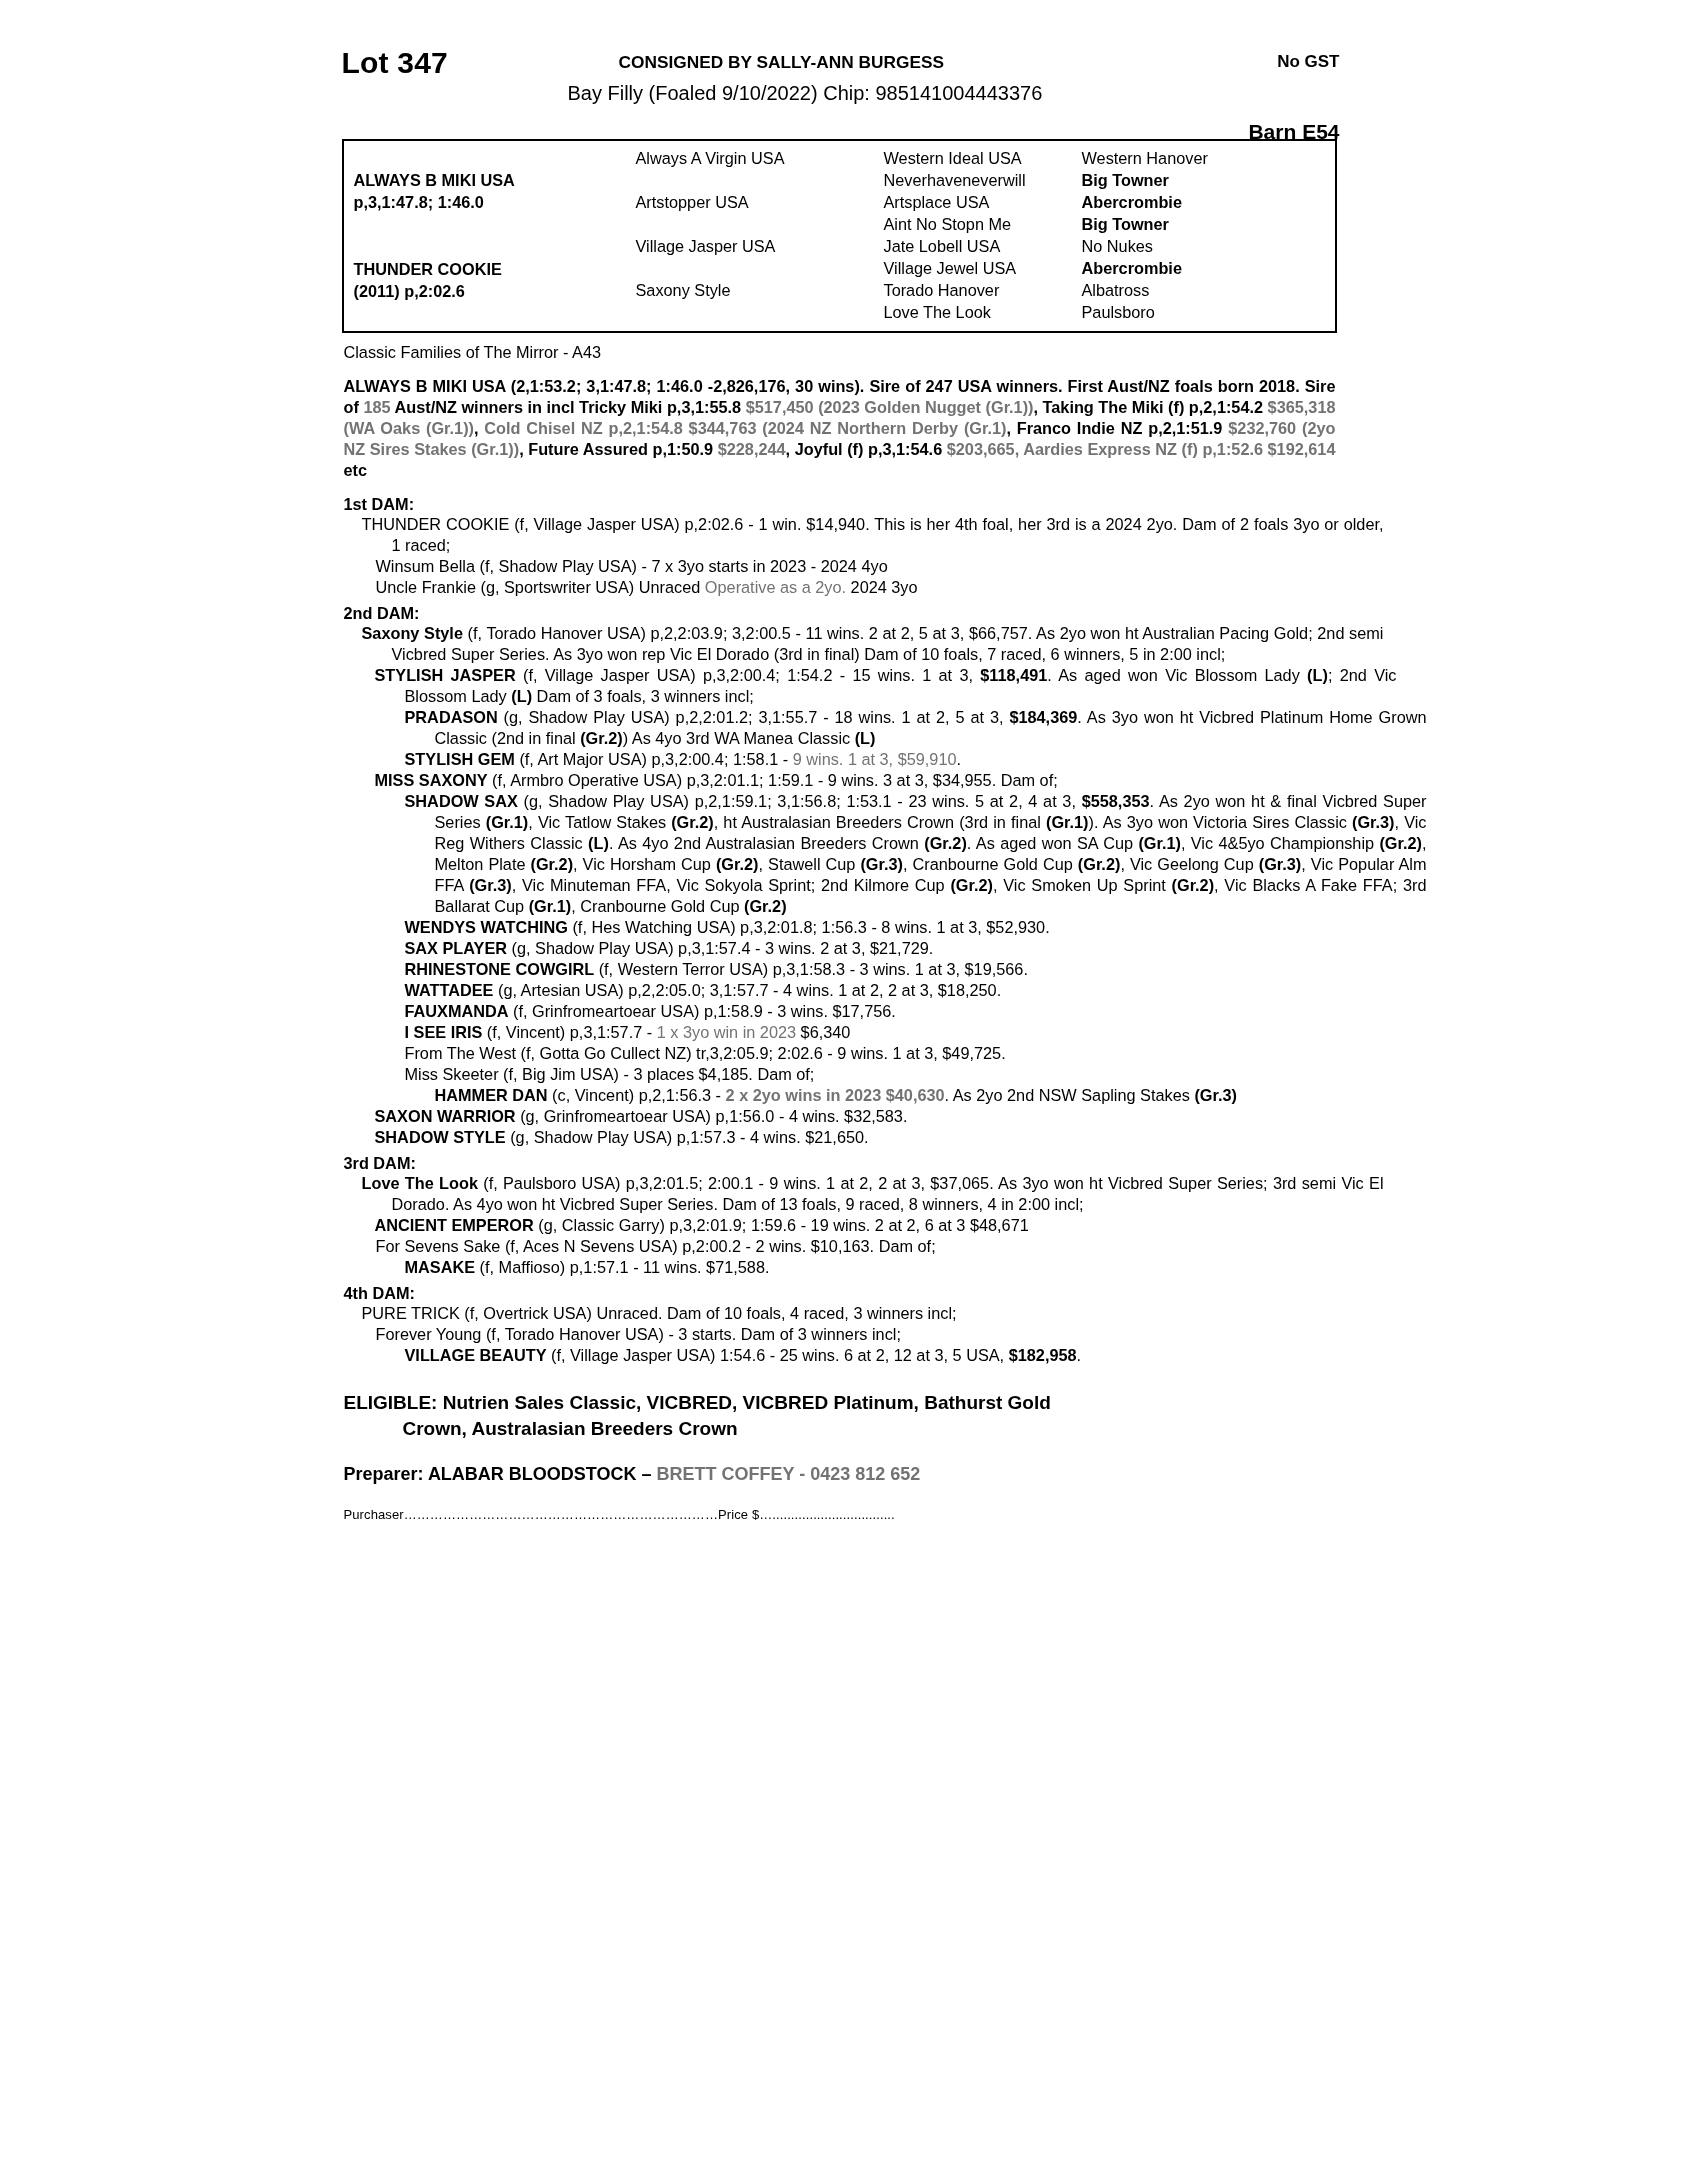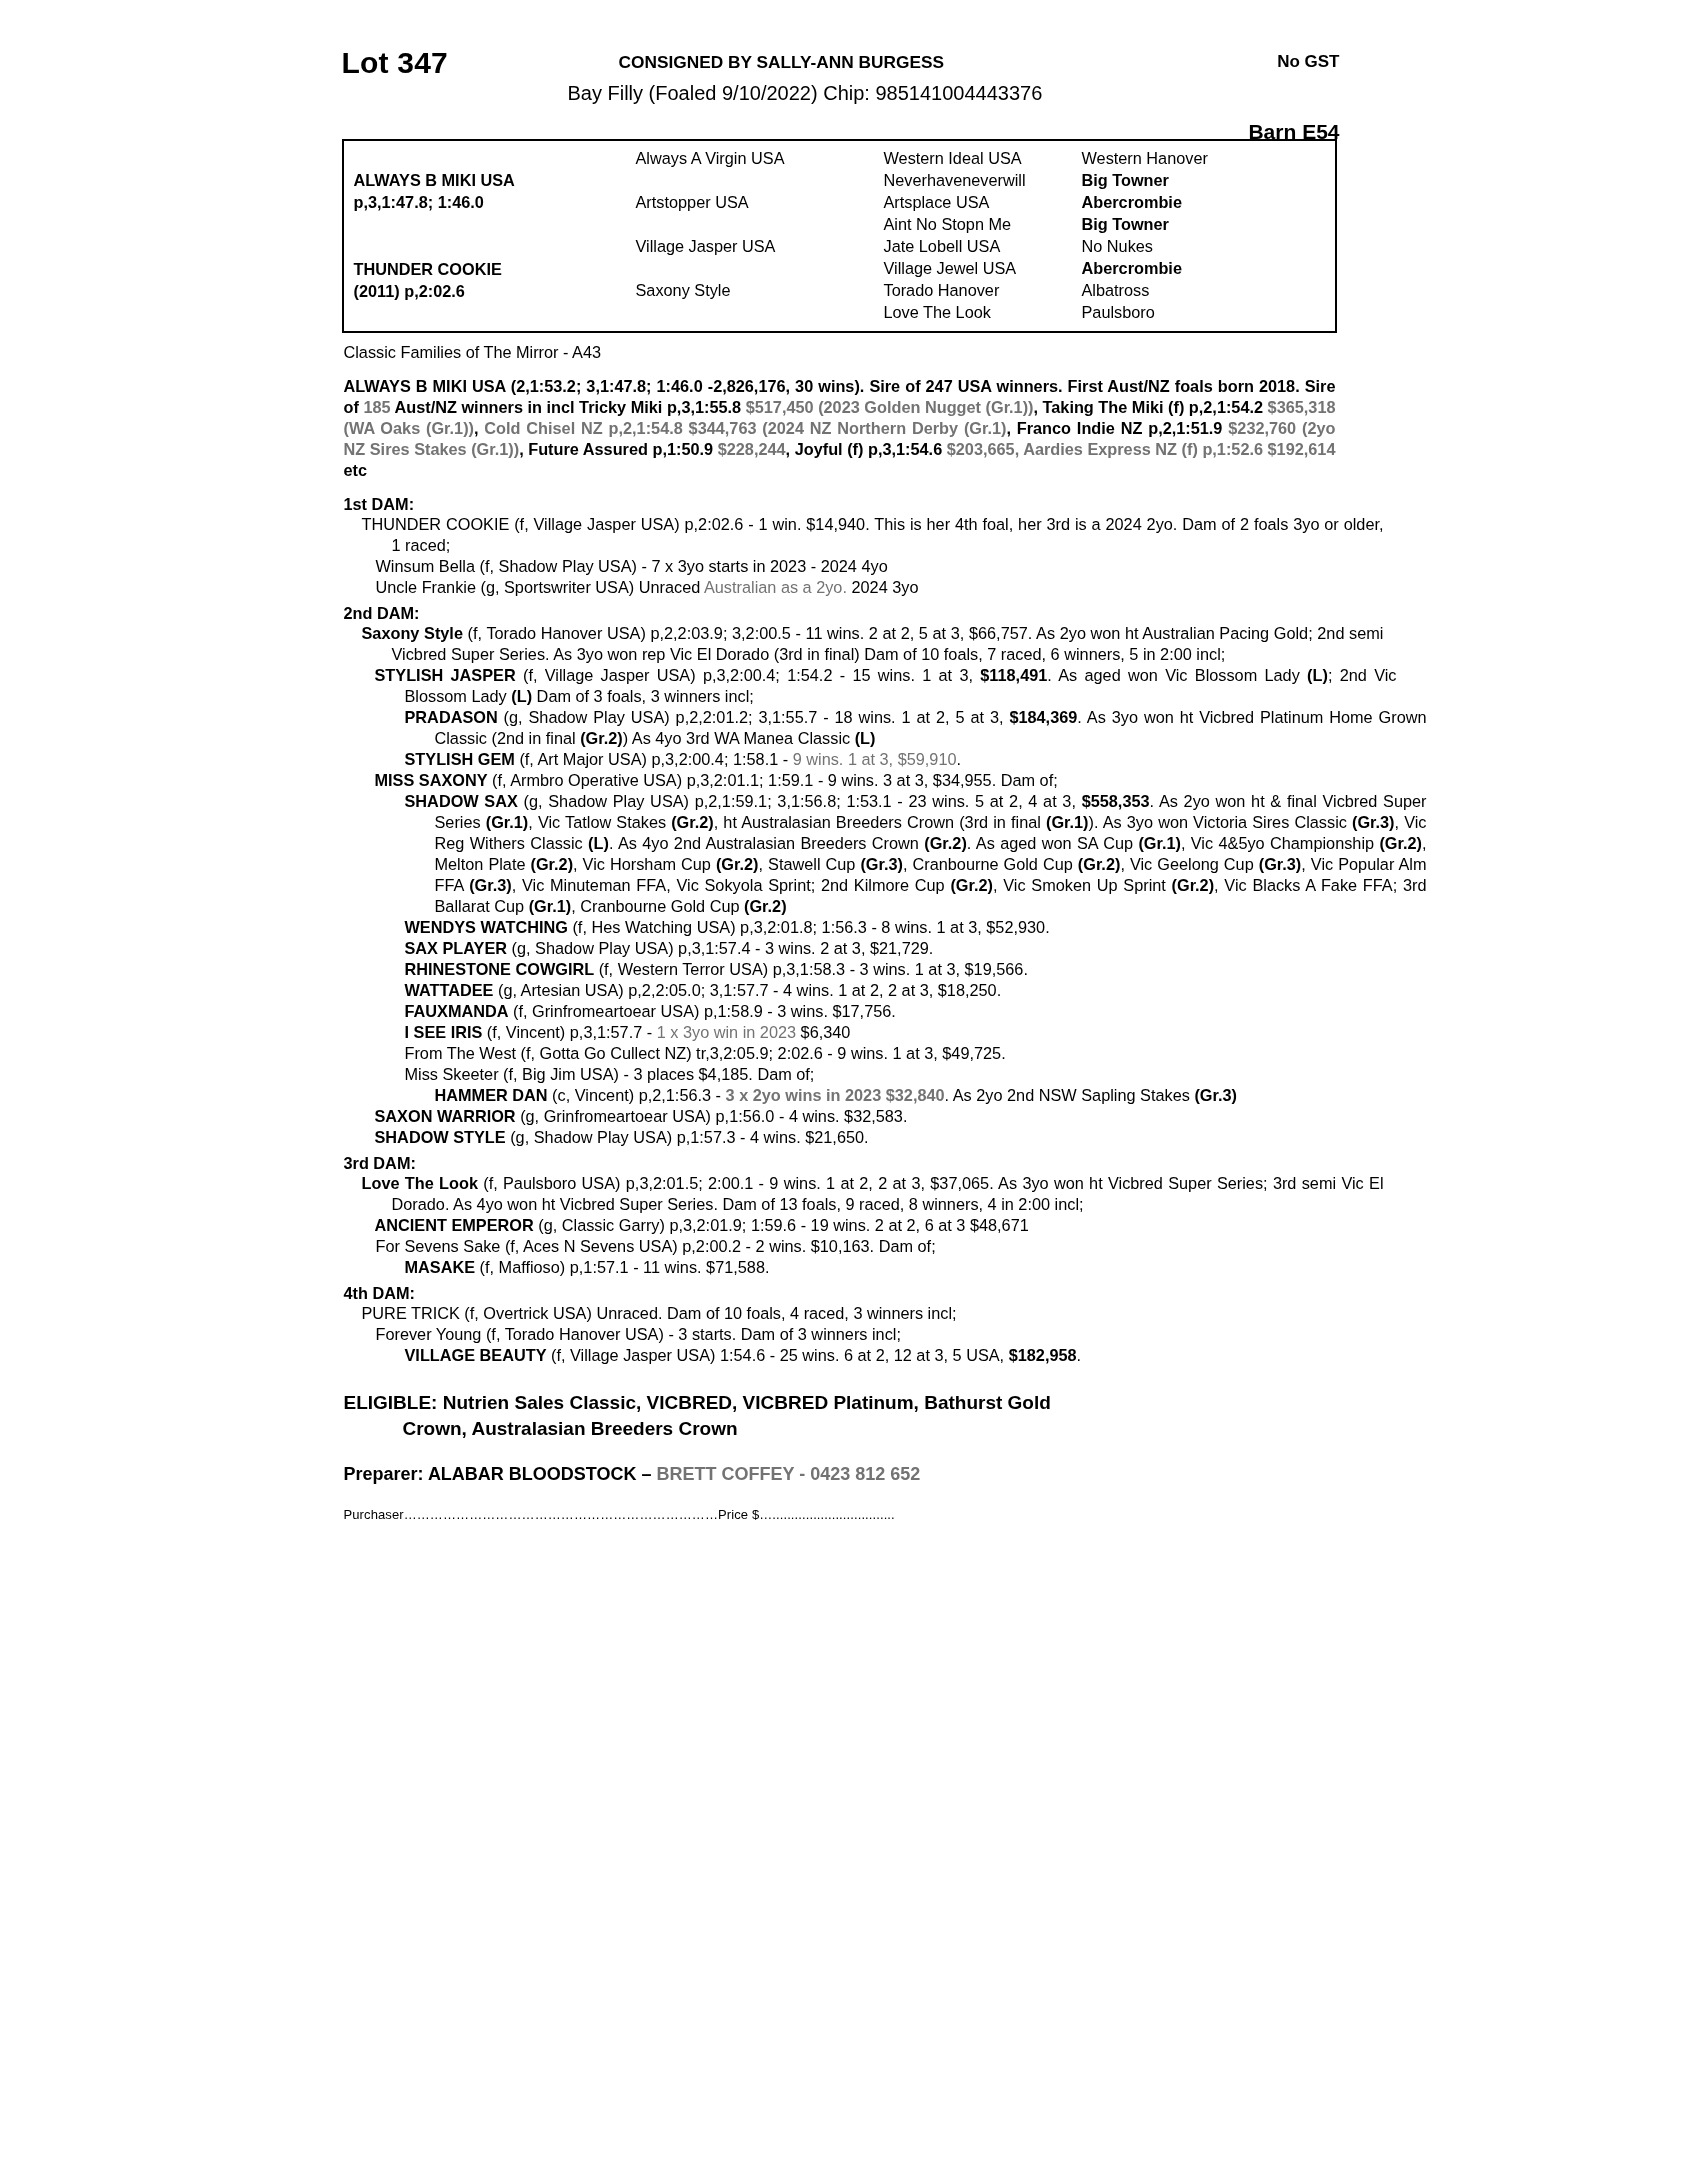--- a/index.html
+++ b/index.html
@@ -212,21 +212,21 @@
 
   <div class="family-line">Classic Families of The Mirror - A43</div>
 
   <div class="sire-para">
     <span>ALWAYS B MIKI USA (2,1:53.2; 3,1:47.8; 1:46.0 -2,826,176, 30 wins). Sire of 247 USA winners. First Aust/NZ foals born 2018. Sire of </span><span class="red">185</span><span> Aust/NZ winners in incl Tricky Miki p,3,1:55.8 </span><span class="red">$517,450</span><span> </span><span class="red">(2023 Golden Nugget (Gr.1))</span><span>, Taking The Miki (f) p,2,1:54.2 </span><span class="red">$365,318 (WA Oaks (Gr.1))</span><span>, </span><span class="red">Cold Chisel NZ p,2,1:54.8 $344,763 (2024 NZ Northern Derby (Gr.1)</span><span>, Franco Indie NZ p,2,1:51.9 </span><span class="red">$232,760 (2yo NZ Sires Stakes (Gr.1))</span><span>, Future Assured p,1:50.9 </span><span class="red">$228,244</span><span>, Joyful (f) p,3,1:54.6 </span><span class="red">$203,665, Aardies Express NZ (f) p,1:52.6 $192,614</span><span> etc</span>
   </div>
 
   <div class="dam-head">1st DAM:</div>
   <p class="e i0h">THUNDER COOKIE (f, Village Jasper USA) p,2:02.6 - 1 win. $14,940. This is her 4th foal, her 3rd is a 2024 2yo. Dam of 2 foals 3yo or older, 1 raced;</p>
   <p class="e i1">Winsum Bella (f, Shadow Play USA) - 7 x 3yo starts in 2023 - 2024 4yo</p>
-  <p class="e i1"><span>Uncle Frankie (g, Sportswriter USA) Unraced </span><span class="red">Australian as a 2yo.</span><span> 2024 3yo</span></p>
+  <p class="e i1"><span>Uncle Frankie (g, Sportswriter USA) Unraced </span><span class="red">Operative as a 2yo.</span><span> 2024 3yo</span></p>
 
   <div class="dam-head tight">2nd DAM:</div>
   <p class="e i0h"><b>Saxony Style</b><span> (f, Torado Hanover USA) p,2,2:03.9; 3,2:00.5 - 11 wins. 2 at 2, 5 at 3, $66,757. As 2yo won ht Australian Pacing Gold; 2nd semi Vicbred Super Series. As 3yo won rep Vic El Dorado (3rd in final) Dam of 10 foals, 7 raced, 6 winners, 5 in 2:00 incl;</span></p>
 
   <p class="e i1h"><b>STYLISH JASPER</b><span> (f, Village Jasper USA) p,3,2:00.4; 1:54.2 - 15 wins. 1 at 3, </span><b>$118,491</b><span>. As aged won Vic Blossom Lady </span><b>(L)</b><span>; 2nd Vic Blossom Lady </span><b>(L)</b><span> Dam of 3 foals, 3 winners incl;</span></p>
 
   <p class="e i2h"><b>PRADASON</b><span> (g, Shadow Play USA) p,2,2:01.2; 3,1:55.7 - 18 wins. 1 at 2, 5 at 3, </span><b>$184,369</b><span>. As 3yo won ht Vicbred Platinum Home Grown Classic (2nd in final </span><b>(Gr.2)</b><span>) As 4yo 3rd WA Manea Classic </span><b>(L)</b></p>
 
 
   <p class="e i2h"><b>STYLISH GEM</b><span> (f, Art Major USA) p,3,2:00.4; 1:58.1 - </span><span class="red">9 wins. 1 at 3, $59,910</span><span>.</span></p>
@@ -236,21 +236,21 @@
   <p class="e i2h"><b>SHADOW SAX</b><span> (g, Shadow Play USA) p,2,1:59.1; 3,1:56.8; 1:53.1 - 23 wins. 5 at 2, 4 at 3, </span><b>$558,353</b><span>. As 2yo won ht &amp; final Vicbred Super Series </span><b>(Gr.1)</b><span>, Vic Tatlow Stakes </span><b>(Gr.2)</b><span>, ht Australasian Breeders Crown (3rd in final </span><b>(Gr.1)</b><span>). As 3yo won Victoria Sires Classic </span><b>(Gr.3)</b><span>, Vic Reg Withers Classic </span><b>(L)</b><span>. As 4yo 2nd Australasian Breeders Crown </span><b>(Gr.2)</b><span>. As aged won SA Cup </span><b>(Gr.1)</b><span>, Vic 4&amp;5yo Championship </span><b>(Gr.2)</b><span>, Melton Plate </span><b>(Gr.2)</b><span>, Vic Horsham Cup </span><b>(Gr.2)</b><span>, Stawell Cup </span><b>(Gr.3)</b><span>, Cranbourne Gold Cup </span><b>(Gr.2)</b><span>, Vic Geelong Cup </span><b>(Gr.3)</b><span>, Vic Popular Alm FFA </span><b>(Gr.3)</b><span>, Vic Minuteman FFA, Vic Sokyola Sprint; 2nd Kilmore Cup </span><b>(Gr.2)</b><span>, Vic Smoken Up Sprint </span><b>(Gr.2)</b><span>, Vic Blacks A Fake FFA; 3rd Ballarat Cup </span><b>(Gr.1)</b><span>, Cranbourne Gold Cup </span><b>(Gr.2)</b></p>
 
   <p class="e i2h"><b>WENDYS WATCHING</b><span> (f, Hes Watching USA) p,3,2:01.8; 1:56.3 - 8 wins. 1 at 3, $52,930.</span></p>
   <p class="e i2h"><b>SAX PLAYER</b><span> (g, Shadow Play USA) p,3,1:57.4 - 3 wins. 2 at 3, $21,729.</span></p>
   <p class="e i2h"><b>RHINESTONE COWGIRL</b><span> (f, Western Terror USA) p,3,1:58.3 - 3 wins. 1 at 3, $19,566.</span></p>
   <p class="e i2h"><b>WATTADEE</b><span> (g, Artesian USA) p,2,2:05.0; 3,1:57.7 - 4 wins. 1 at 2, 2 at 3, $18,250.</span></p>
   <p class="e i2h"><b>FAUXMANDA</b><span> (f, Grinfromeartoear USA) p,1:58.9 - 3 wins. $17,756.</span></p>
   <p class="e i2h"><b>I SEE IRIS</b><span> (f, Vincent) p,3,1:57.7 - </span><span class="red">1 x 3yo win in 2023</span><span> $6,340</span></p>
   <p class="e i2">From The West (f, Gotta Go Cullect NZ) tr,3,2:05.9; 2:02.6 - 9 wins. 1 at 3, $49,725.</p>
   <p class="e i2">Miss Skeeter (f, Big Jim USA) - 3 places $4,185. Dam of;</p>
-  <p class="e i3h"><b>HAMMER DAN</b><span> (c, Vincent) p,2,1:56.3 - </span><b class="red">3 x 2yo wins in 2023 $32,840</b><span>. As 2yo 2nd NSW Sapling Stakes </span><b>(Gr.3)</b></p>
+  <p class="e i3h"><b>HAMMER DAN</b><span> (c, Vincent) p,2,1:56.3 - </span><b class="red">2 x 2yo wins in 2023 $40,630</b><span>. As 2yo 2nd NSW Sapling Stakes </span><b>(Gr.3)</b></p>
 
   <p class="e i1h"><b>SAXON WARRIOR</b><span> (g, Grinfromeartoear USA) p,1:56.0 - 4 wins. $32,583.</span></p>
   <p class="e i1h"><b>SHADOW STYLE</b><span> (g, Shadow Play USA) p,1:57.3 - 4 wins. $21,650.</span></p>
 
   <div class="dam-head tight">3rd DAM:</div>
   <p class="e i0h"><b>Love The Look</b><span> (f, Paulsboro USA) p,3,2:01.5; 2:00.1 - 9 wins. 1 at 2, 2 at 3, $37,065. As 3yo won ht Vicbred Super Series; 3rd semi Vic El Dorado. As 4yo won ht Vicbred Super Series. Dam of 13 foals, 9 raced, 8 winners, 4 in 2:00 incl;</span></p>
   <p class="e i1h"><b>ANCIENT EMPEROR</b><span> (g, Classic Garry) p,3,2:01.9; 1:59.6 - 19 wins. 2 at 2, 6 at 3 $48,671</span></p>
   <p class="e i1">For Sevens Sake (f, Aces N Sevens USA) p,2:00.2 - 2 wins. $10,163. Dam of;</p>
   <p class="e i2h"><b>MASAKE</b><span> (f, Maffioso) p,1:57.1 - 11 wins. $71,588.</span></p>
 

